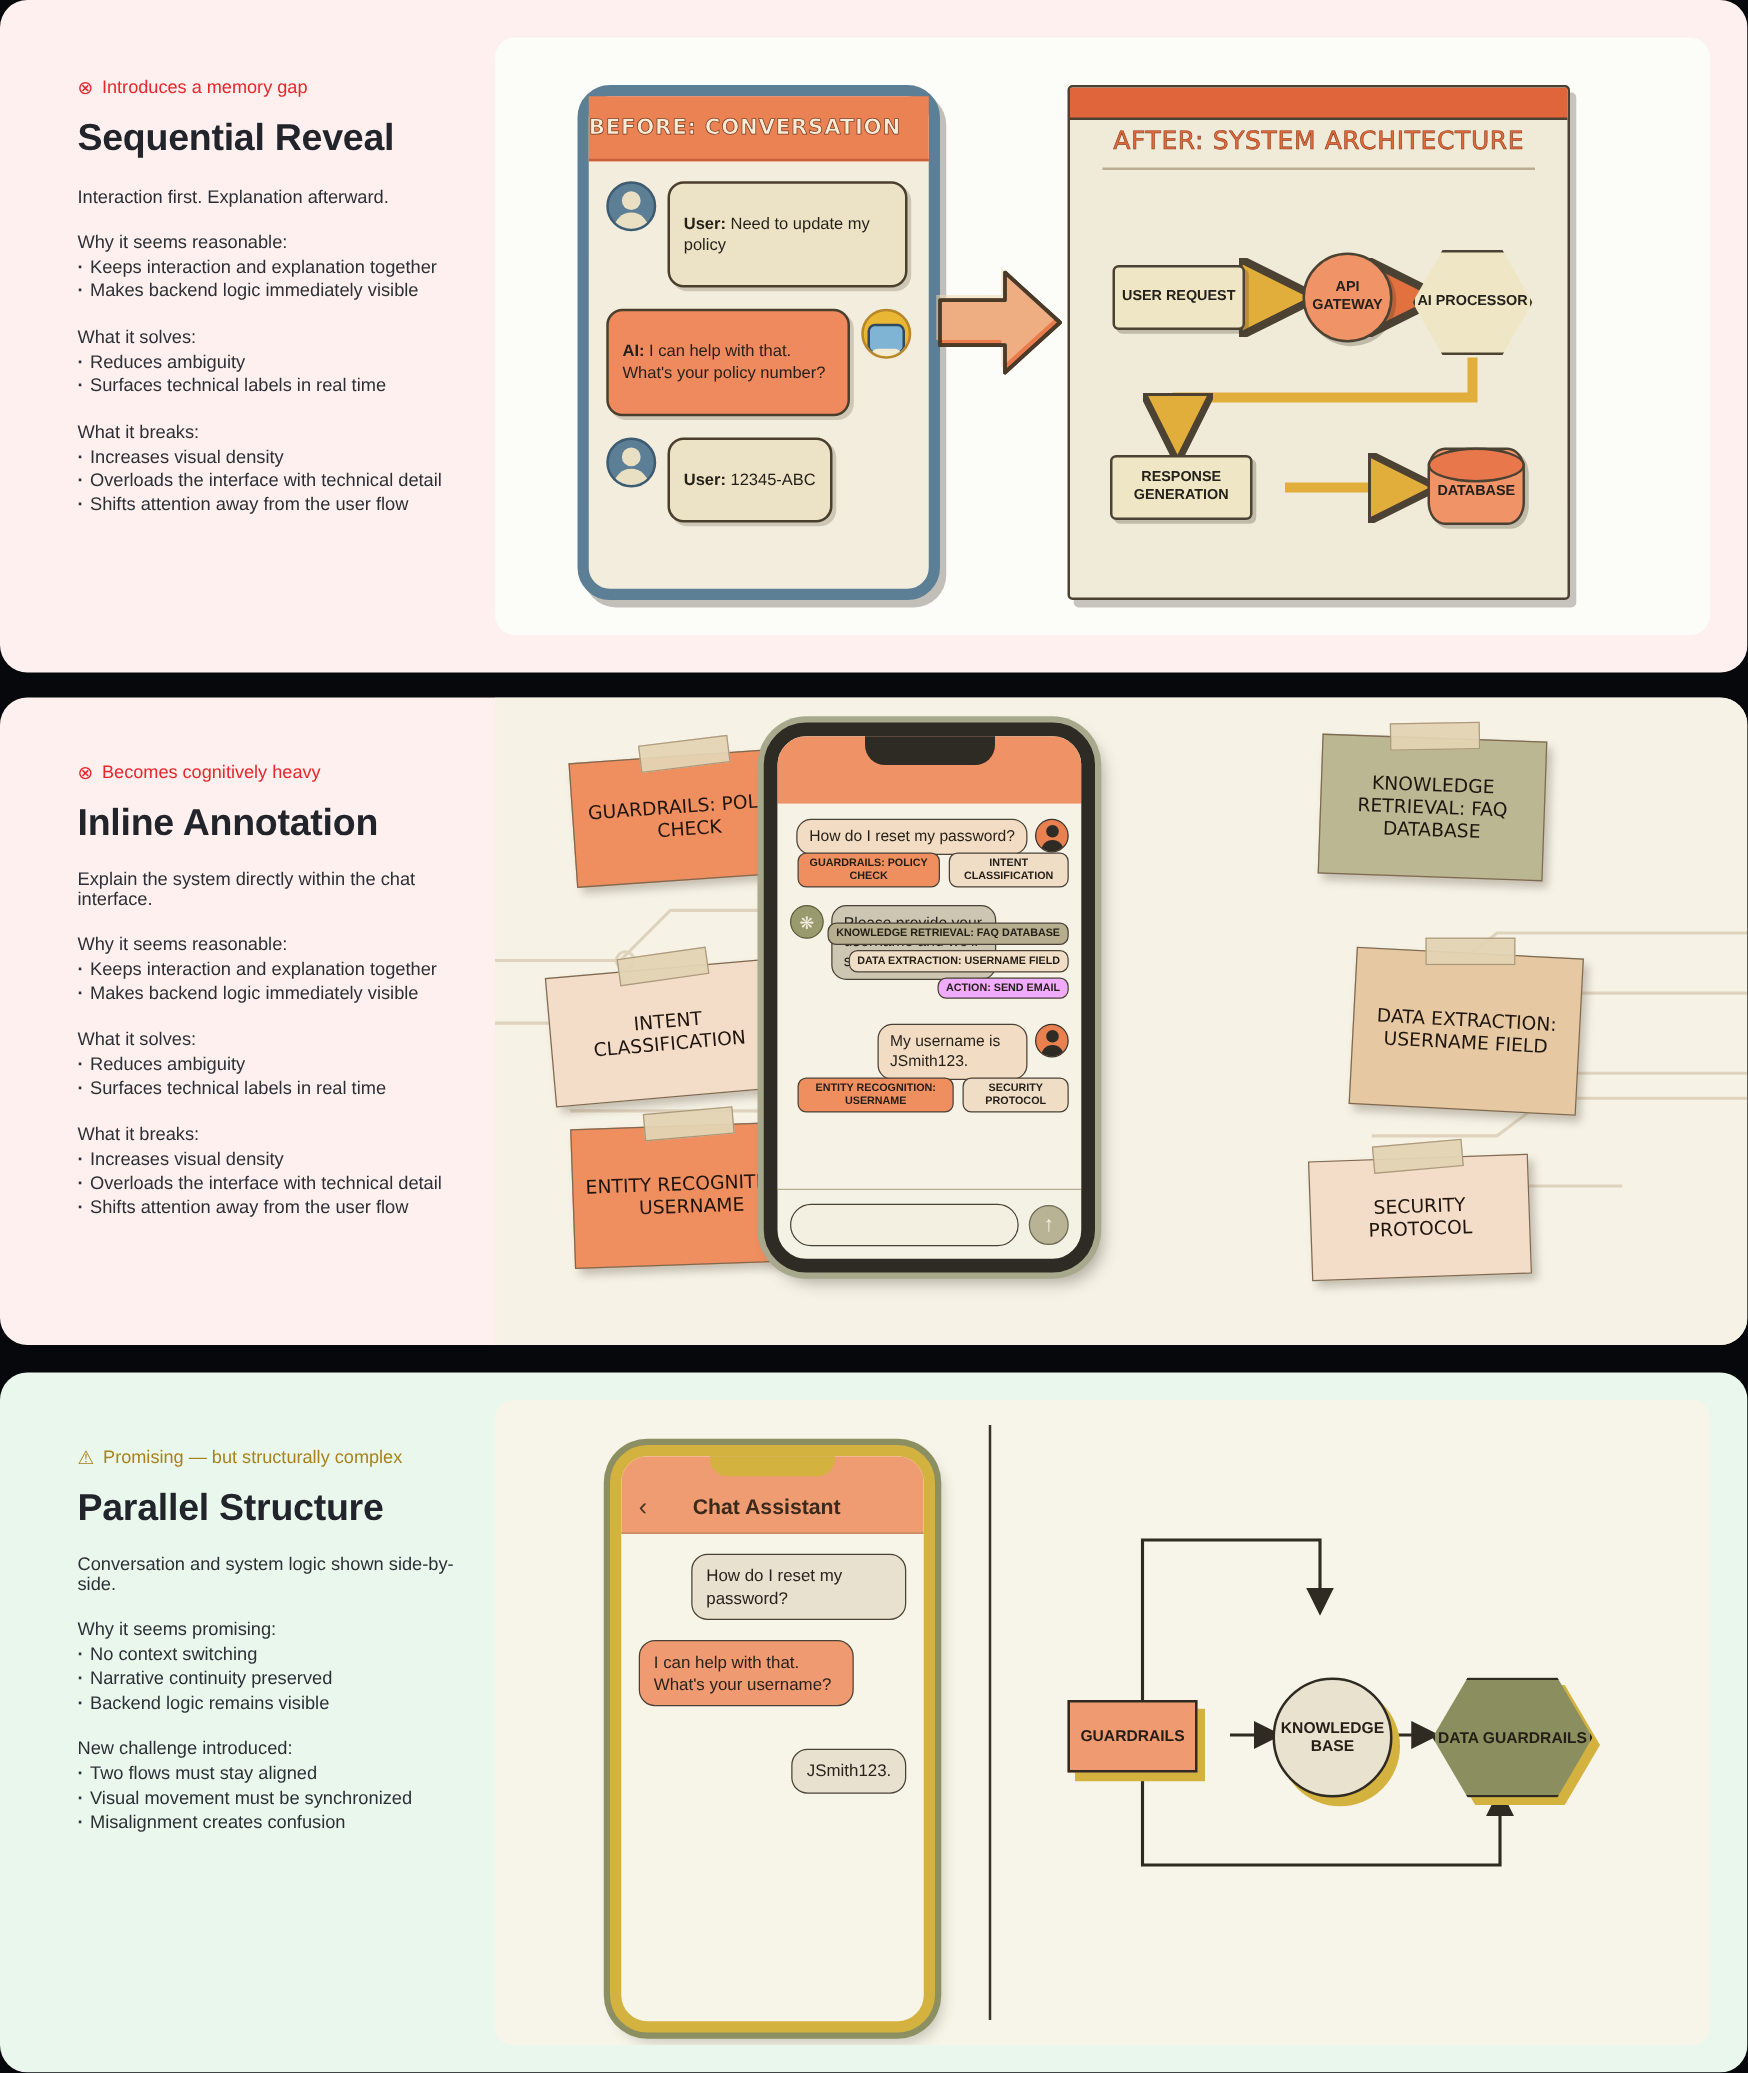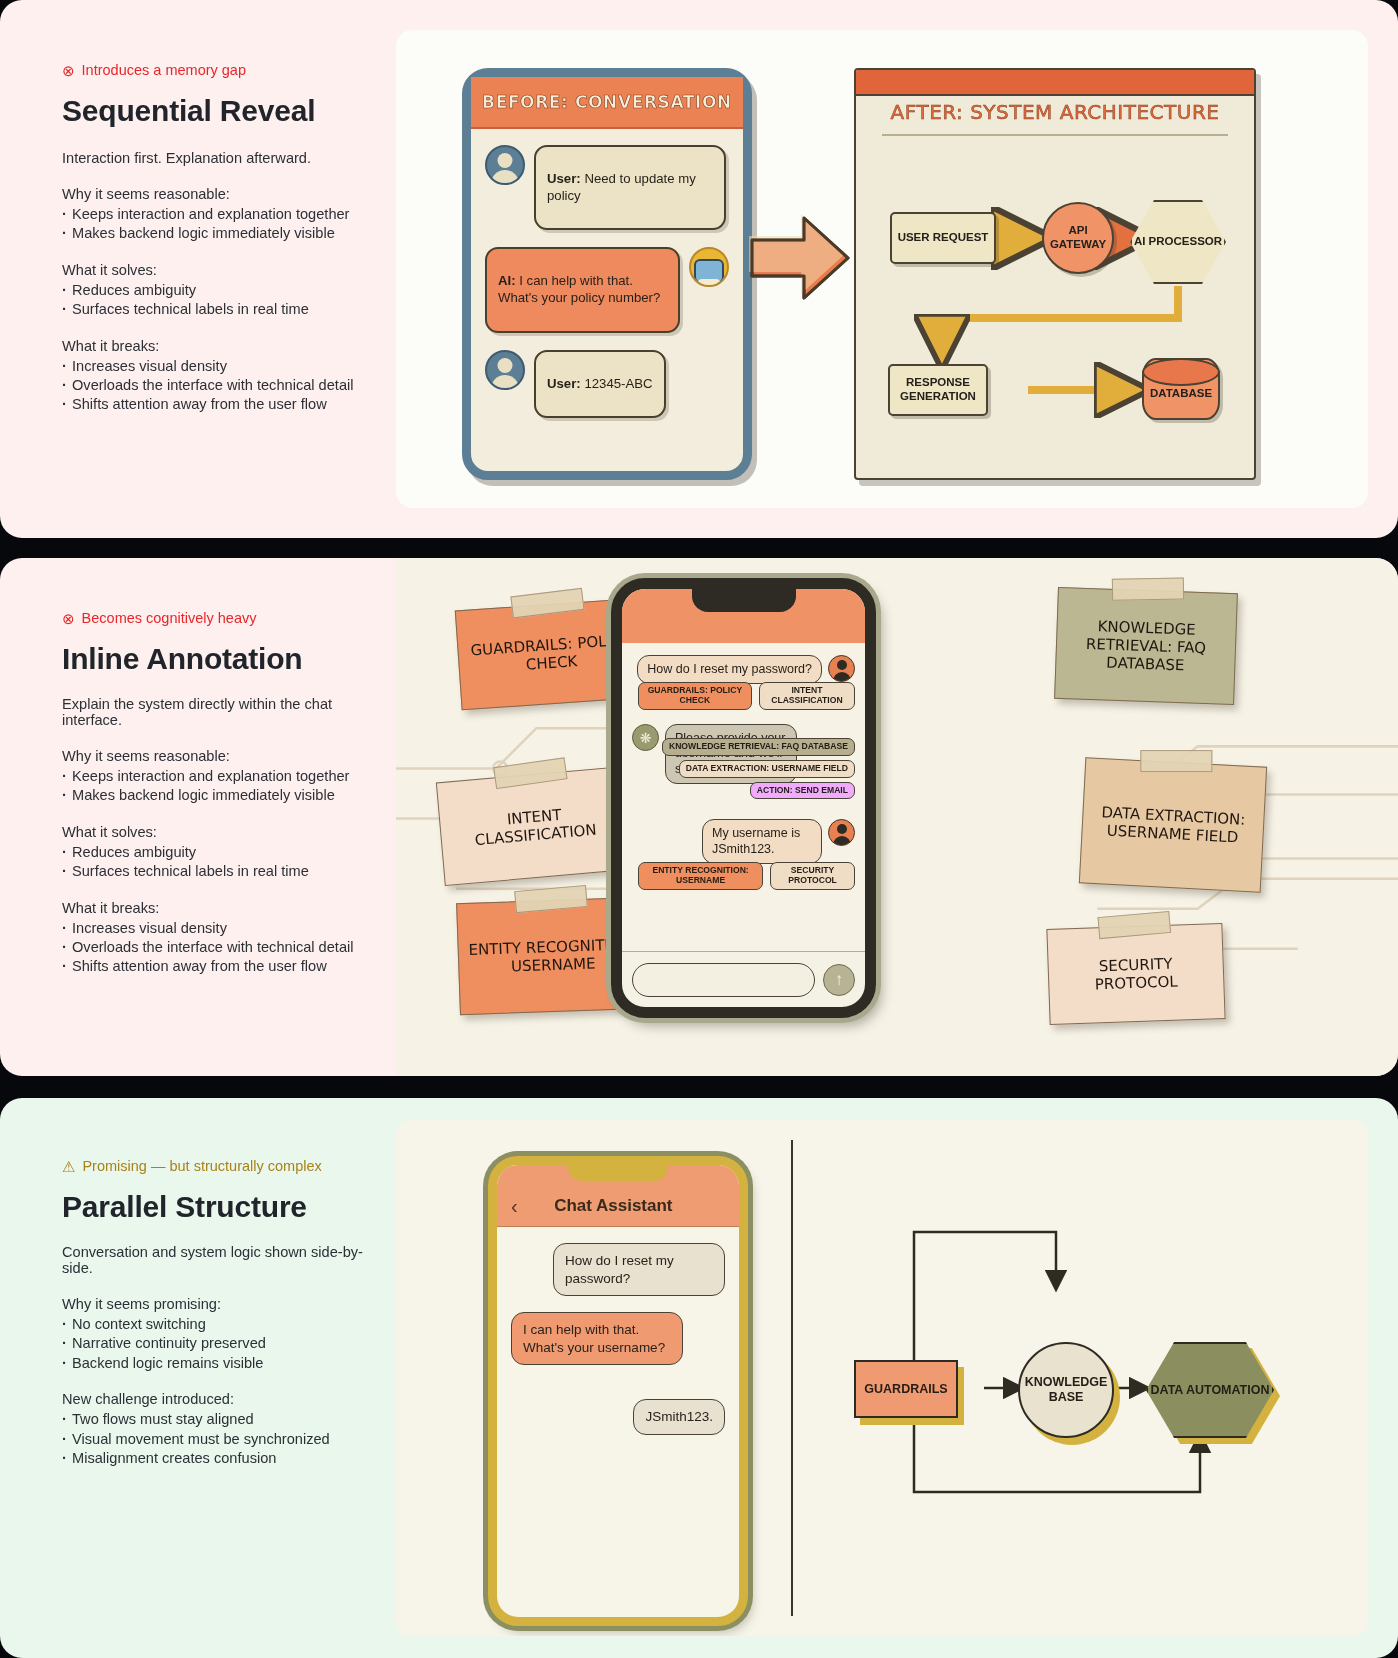--- a/index.html
+++ b/index.html
@@ -53,21 +53,21 @@
   .panel.p2 .illus-inner { left: 0; top: 0; right: 0; bottom: 0; border-radius: 0; background: #f6f3e6; }
   .panel.p3 .illus-inner { left: 0; top: 22px; right: 30px; bottom: 22px; border-radius: 14px; background: #f7f5e9; }
 
   
   .p1phone {
     position: absolute; left: 66px; top: 38px; width: 290px; height: 412px;
     background: #f2eddd; border: 9px solid #5d7f96; border-radius: 26px;
     box-shadow: 5px 6px 0 rgba(60,50,40,.30);
   }
   .p1phone .hdr {
-    height: 52px; background: #ea8254; display: flex; align-items: center; justify-content: center;
+    height: 52px; background: #ea8254; display: flex; align-items: center; justify-content: flex-start;
     border-bottom: 2px solid #c9603a;
   }
   .p1phone .hdr span {
     font-size: 17px; font-weight: 700; letter-spacing: 0.6px; color: #f7ecd6;
     font-family: "DejaVu Sans", sans-serif;
     -webkit-text-stroke: .6px #7d3d22;
   }
   .p1rows { padding: 16px 14px; display: flex; flex-direction: column; gap: 17px; }
   .p1row { display: flex; align-items: flex-start; gap: 9px; }
   .p1row.ai { justify-content: flex-start; }
@@ -290,21 +290,21 @@
 
           <div class="node rect" style="left:34px;top:142px;width:106px;height:52px">
             <span>USER REQUEST</span>
           </div>
           <div class="node circle" style="left:186px;top:132px;width:72px;height:72px">
             <span>API GATEWAY</span>
           </div>
           <div class="node hex" style="left:274px;top:130px;width:96px;height:84px">
             <span>AI PROCESSOR</span>
           </div>
-          <div class="node rect" style="left:32px;top:294px;width:100px;height:52px">
+          <div class="node rect" style="left:32px;top:294px;width:114px;height:52px">
             <span>RESPONSE GENERATION</span>
           </div>
           <div class="node cyl" style="left:286px;top:288px;width:78px;height:62px">
             <span>DATABASE</span>
           </div>
         </div>
 
       </div>
     </div>
   </section>
@@ -501,20 +501,20 @@
         </svg>
 
         <div class="fnode rect" style="left:458px;top:240px;width:104px;height:58px">
           <span>GUARDRAILS</span>
         </div>
         <div class="fnode circ" style="left:622px;top:222px;width:96px;height:96px">
           <span>KNOWLEDGE BASE</span>
         </div>
         <div class="hexshadow" style="left:756px;top:228px;width:128px;height:96px"></div>
         <div class="fnode hex" style="left:750px;top:222px;width:128px;height:96px">
-          <span>DATA AUTOMATION</span>
+          <span>DATA GUARDRAILS</span>
         </div>
 
       </div>
     </div>
   </section>
 
 </div>
 
 </body></html>

